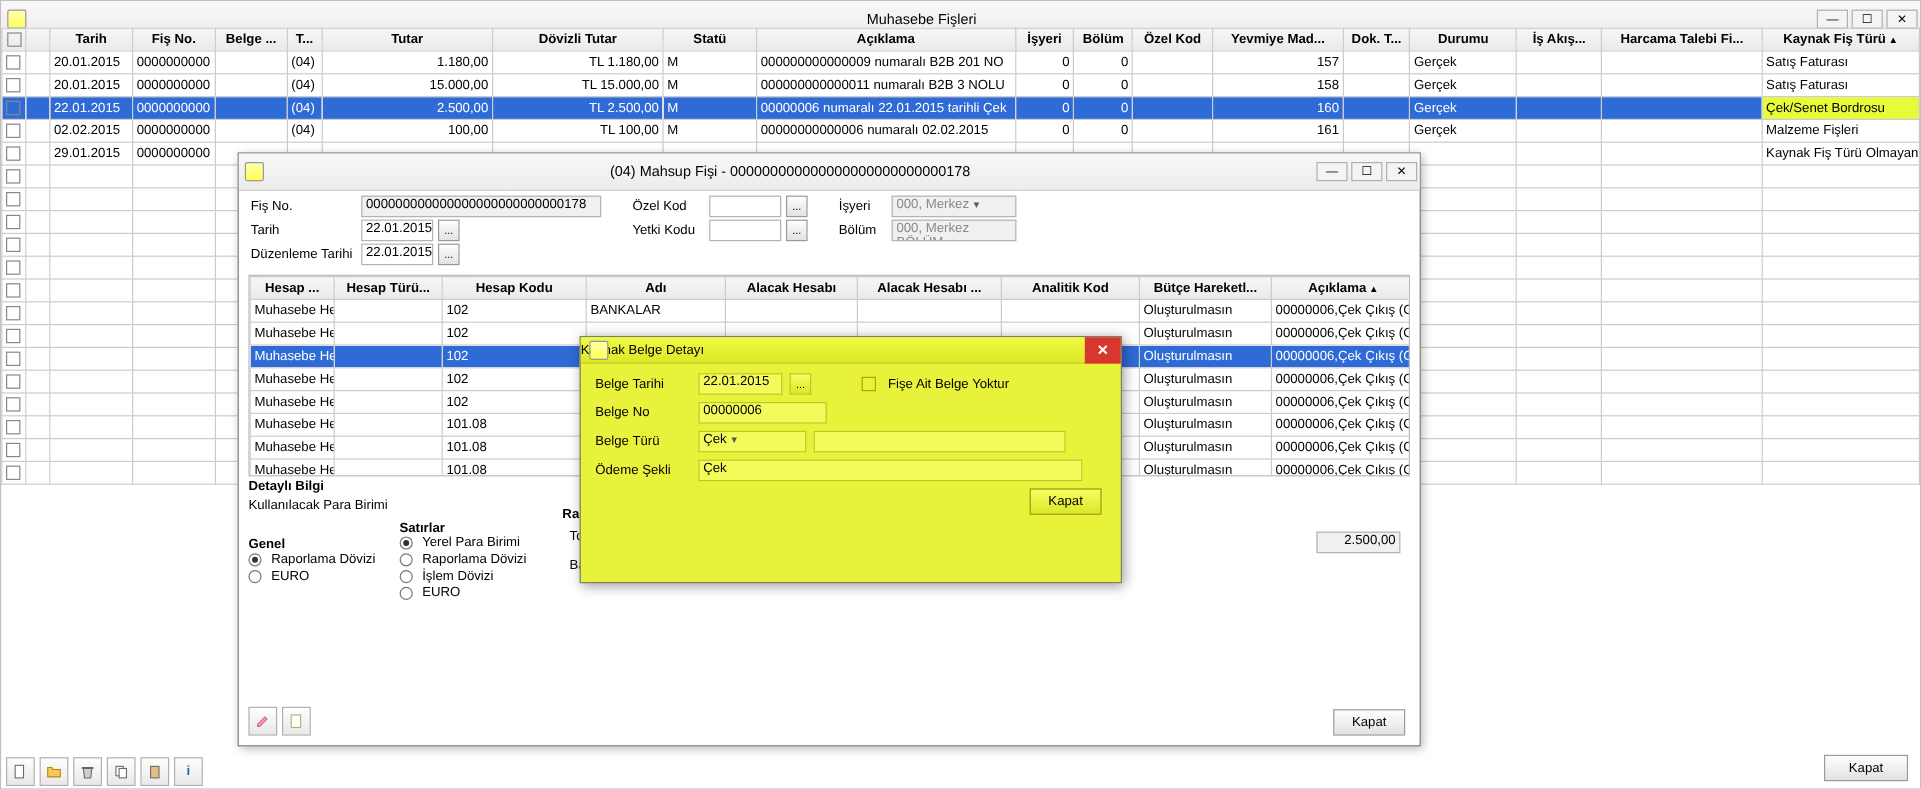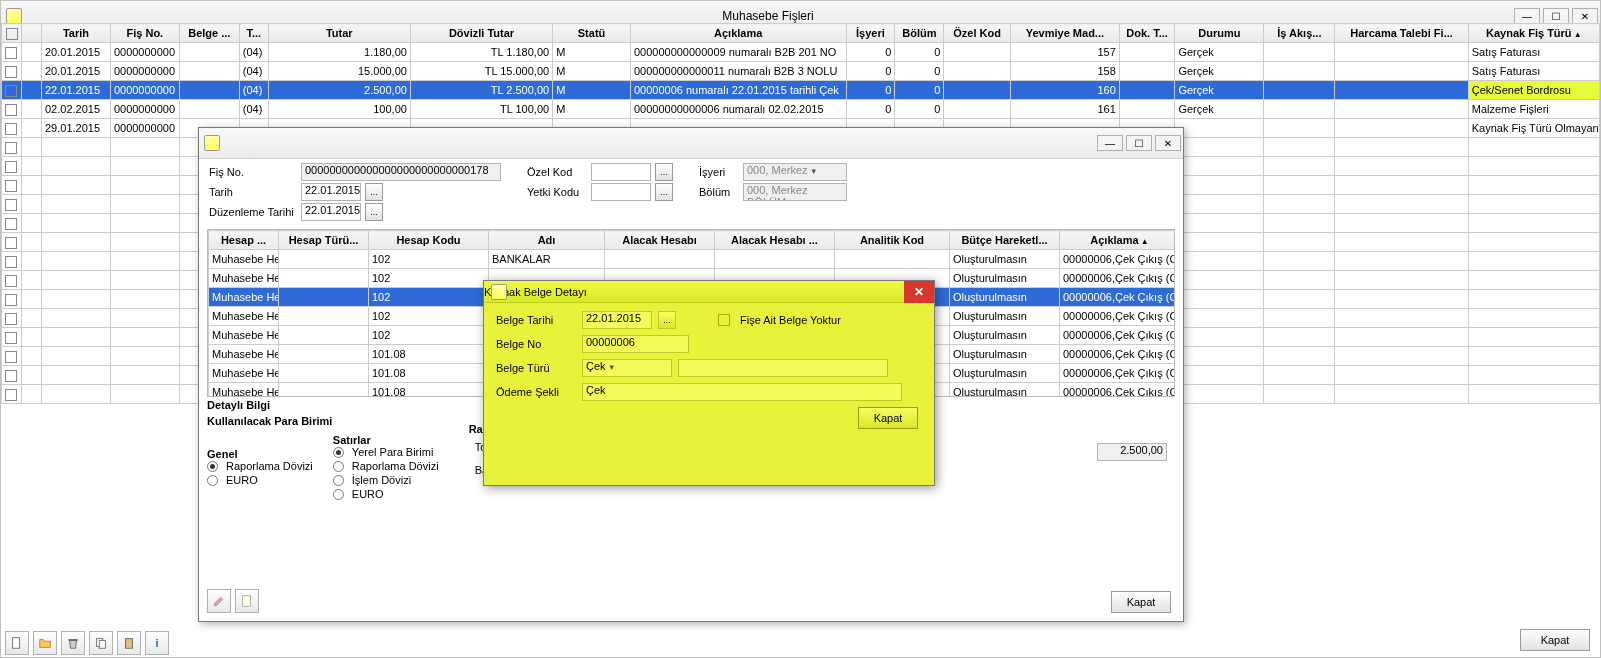--- a/index.html
+++ b/index.html
@@ -547,20 +547,21 @@
     <span class="tool-btn-sm">
         <span style="color:#2a60c8;font-weight:bold">i</span>
       </span>
   </div>
   <button class="kapat-main">Kapat</button>
 </div>
 
 <div class="child-window">
   <div class="title-bar">
     <span class="app-icon"></span>
+    <span class="title">(04) Mahsup Fişi - 000000000000000000000000000178</span>
     <span class="win-controls">
       <span class="win-btn">—</span>
       <span class="win-btn">☐</span>
       <span class="win-btn">✕</span>
     </span>
   </div>
 
   <div class="child-form" style="display:flex; gap:26px;">
     <div>
       <div class="form-row">
@@ -722,21 +723,21 @@
   </div>
 
   <div class="detayli">
     <b>Detaylı Bilgi</b>
   </div>
 
   <div style="position:absolute; right:16px; top:315px;"><span class="txt ro" style="width:70px;display:inline-block;text-align:right">2.500,00</span></div>
 
   <div class="cur-sect">
     <div>
-      <div style="font-weight:bold">Kullanılacak Para Birimi</div>
+      <div style="font-weight:normal">Kullanılacak Para Birimi</div>
       <div style="display:flex; gap:20px; margin-top:7px;align-items:center;">
         <div>
           <div style="font-weight:bold">Genel</div>
           <div class="form-row">
               <span class="radio on"></span>
               <span>Raporlama Dövizi</span>
             </div>
           <div class="form-row">
               <span class="radio"></span>
               <span>EURO</span>

